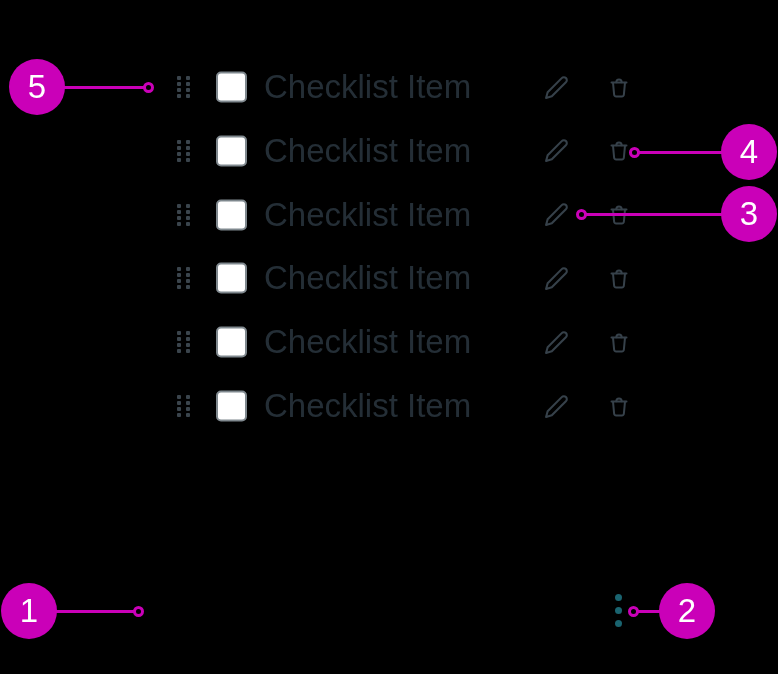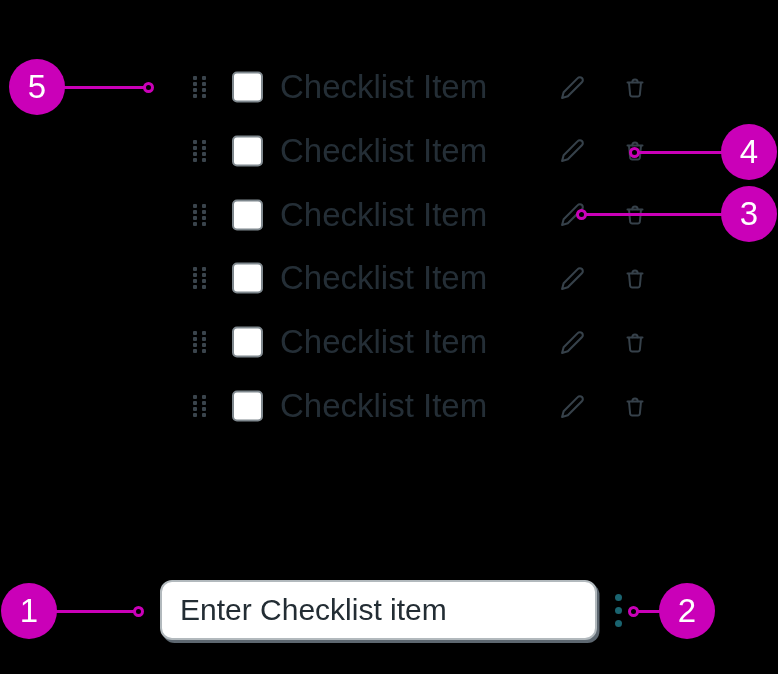--- a/index.html
+++ b/index.html
@@ -12,21 +12,21 @@
     position: relative;
     width: 778px;
     height: 674px;
     background: #000000;
     overflow: hidden;
   }
 
   
   .row {
     position: absolute;
-    left: 16px;
+    left: 0;
     width: 639px;
     height: 64px;
   }
   .row > * {
     position: absolute;
     top: 50%;
     transform: translateY(-50%);
   }
   .handle {
     left: 177px;
@@ -325,21 +325,20 @@
       <span class="icon-btn del">
         <svg width="24" height="25" viewBox="0 0 24 24">
           <path d="M4.5 7h15"></path>
           <path d="M9.3 6.8c0-1.9 1.2-2.8 2.7-2.8s2.7.9 2.7 2.8"></path>
           <path d="M6 7.2l1.1 11.6A2.1 2.1 0 0 0 9.2 21h5.6a2.1 2.1 0 0 0 2.1-2.2L18 7.2"></path>
         </svg>
       </span>
     </div>
   </div>
 
-  <input class="entry" type="text" readonly="" placeholder="Enter Checklist item" style="">
 
   <div class="kebab">
     <i></i>
       <i></i>
       <i></i>
   </div>
 
   <div class="bubble b5">
       <span>5</span>
     </div>

